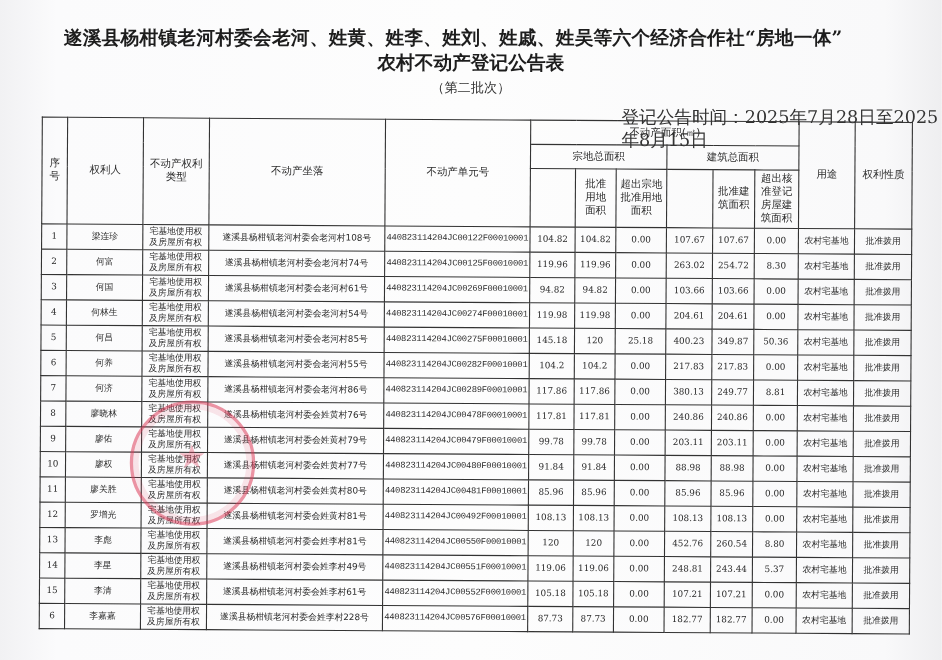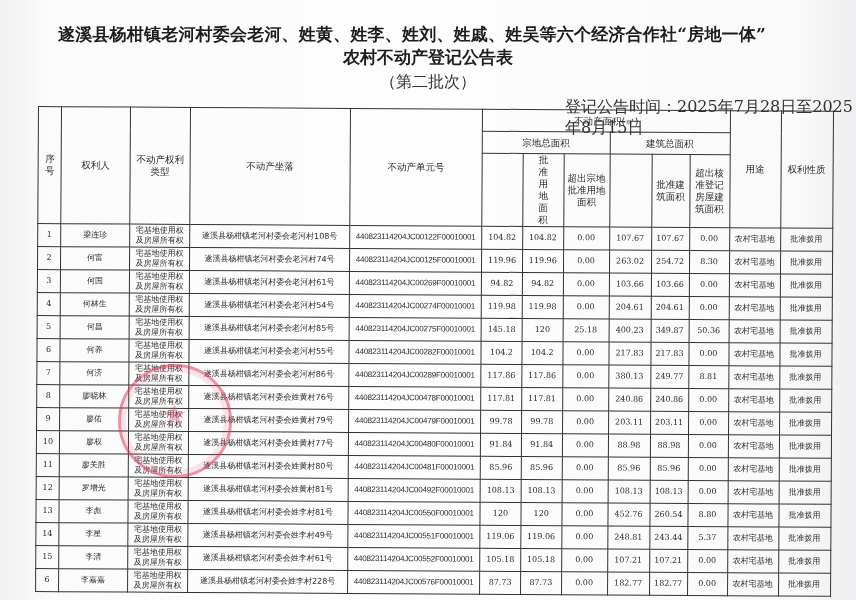--- a/index.html
+++ b/index.html
@@ -16,39 +16,39 @@
   .title1 {
     position:absolute; left:0; top:23px; width:824px; text-align:center;
     font-size:17px; font-weight:bold; color:#1d1d1d; letter-spacing:0.2px;
   }
   .title2 {
     position:absolute; left:0; top:46px; width:856px; text-align:center;
     font-size:17px; font-weight:bold; color:#1d1d1d;
   }
   .subtitle {
     position:absolute; left:0; top:72px; width:856px; text-align:center;
-    font-size:16px; color:#333;
+    font-size:12px; color:#333;
   }
   .pubtime {
     position:absolute; left:565px; top:97px; font-size:16px; color:#333;
   }
   table.reg {
     position:absolute; left:38px; top:106px;
     border-collapse:collapse; table-layout:fixed;
     font-family:"DejaVu Sans", "Liberation Sans", sans-serif;
     transform:rotate(0.35deg); transform-origin:0 0;
   }
   table.reg td, table.reg th {
     border:1px solid #333; padding:0; text-align:center; vertical-align:middle;
     font-weight:normal; color:#2b2b2b;
   }
   table.reg th { font-size:9.5px; line-height:12px; }
   table.reg td { font-size:8px; height:22px; line-height:10px; }
   td.num { font-family:"DejaVu Serif","Liberation Serif",serif; font-size:8px; }
-  td.unit { font-family:Liberation Sans, sans-serif; font-size:7.5px; letter-spacing:-0.2px; }
+  td.unit { font-family:Liberation Mono, monospace; font-size:7.5px; letter-spacing:-0.2px; }
   td.rtype { font-size:8px; line-height:10px; }
   td.name { font-size:8.5px;margin-top:35px; }
   td.addr { font-size:8.5px;margin-left:41px; }
   td.use, td.nature { font-size:8.5px; }
   .stamp {
     position:absolute; left:118px; top:364px; width:108px; height:108px;
     border-radius:50%; border:3px solid rgba(220,60,90,0.55);
     box-shadow:inset 0 0 0 5px rgba(220,60,90,0.12);
     pointer-events:none;
   }
@@ -76,36 +76,36 @@
       <col style="width:37px">
       <col style="width:46px">
       <col style="width:42px">
       <col style="width:38px">
       <col style="width:40px">
       <col style="width:51px">
       <col style="width:52px">
     </colgroup>
     <thead>
       <tr style="height:22px">
-        <th rowspan="3" style="width:10px;padding:0 6px;text-align:right;">序号</th>
+        <th rowspan="3" style="width:10px;padding:0 6px;">序号</th>
         <th rowspan="3">权利人</th>
         <th rowspan="3" style="padding:0 4px;">不动产权利类型</th>
         <th rowspan="3">不动产坐落</th>
         <th rowspan="3">不动产单元号</th>
         <th colspan="6">不动产面积(㎡)</th>
         <th rowspan="3">用途</th>
         <th rowspan="3">权利性质</th>
       </tr>
       <tr style="height:22px">
         <th colspan="3">宗地总面积</th>
         <th colspan="3">建筑总面积</th>
       </tr>
       <tr style="height:48px">
         <th></th>
-        <th style="padding:0 15px;">批准用地面积</th>
+        <th style="padding:0 5px;">批准用地面积</th>
         <th style="padding:0 3px;margin-left:44px;">超出宗地批准用地面积</th>
         <th></th>
         <th style="padding:14px 3px;">批准建筑面积</th>
         <th style="padding:0 3px;">超出核准登记房屋建筑面积</th>
       </tr>
     </thead>
     <tbody id="rows">
   <tr>
     <td class="num">1</td>
     <td class="name">梁连珍</td>

